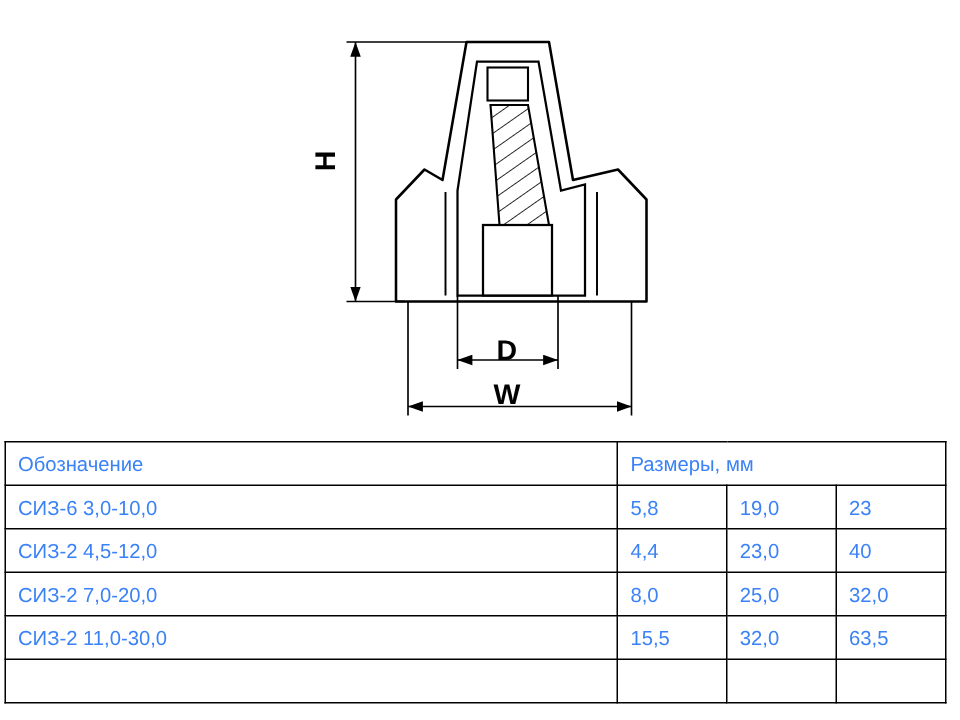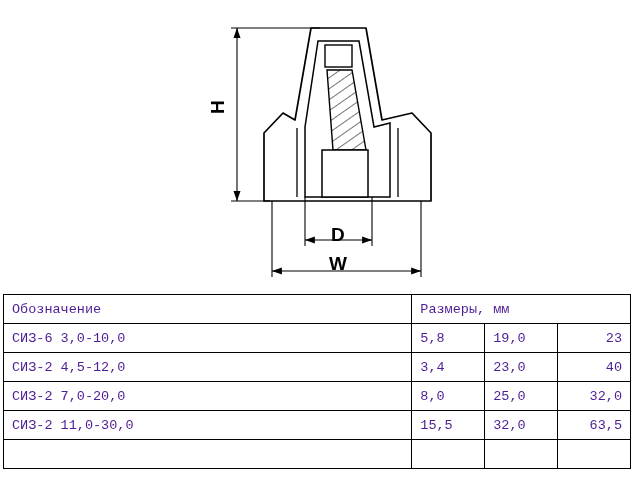--- a/index.html
+++ b/index.html
@@ -60,30 +60,30 @@
     top: 294px;
     width: 628px;
     border-collapse: collapse;
     table-layout: fixed;
   }
   #spec-table td {
     border: 1px solid #000000;
     height: 28px;
     padding: 0 8px;
     font-size: 13.5px;
-    font-family: Liberation Mono, monospace;
-    color: #4c1d95;
+    font-family: Liberation Sans, sans-serif;
+    color: #3b82f6;
     vertical-align: middle;
     white-space: nowrap;
     overflow: hidden;
   }
   .col-0 { width: 250px; }
   .col-1 { width: 126px; margin-top: 11px; }
   .col-2 { width: 126px; }
-  .col-3 { width: 126px; text-align: right; }
+  .col-3 { width: 126px; }
   .hdr-span { }
   .cut-row td {
     height: 14px;
     border-bottom: none;
   }
 </style>
 </head>
 <body>
 
 <div id="page">
@@ -177,21 +177,21 @@
 
       <tr>
         <td class="col-0">СИЗ-6  3,0-10,0</td>
         <td class="col-1">5,8</td>
         <td class="col-2">19,0</td>
         <td class="col-3">23</td>
       </tr>
 
       <tr>
         <td class="col-0">СИЗ-2  4,5-12,0</td>
-        <td class="col-1">3,4</td>
+        <td class="col-1">4,4</td>
         <td class="col-2">23,0</td>
         <td class="col-3">40</td>
       </tr>
 
 
       <tr>
         <td class="col-0">СИЗ-2  7,0-20,0</td>
         <td class="col-1">8,0</td>
         <td class="col-2">25,0</td>
         <td class="col-3">32,0</td>

